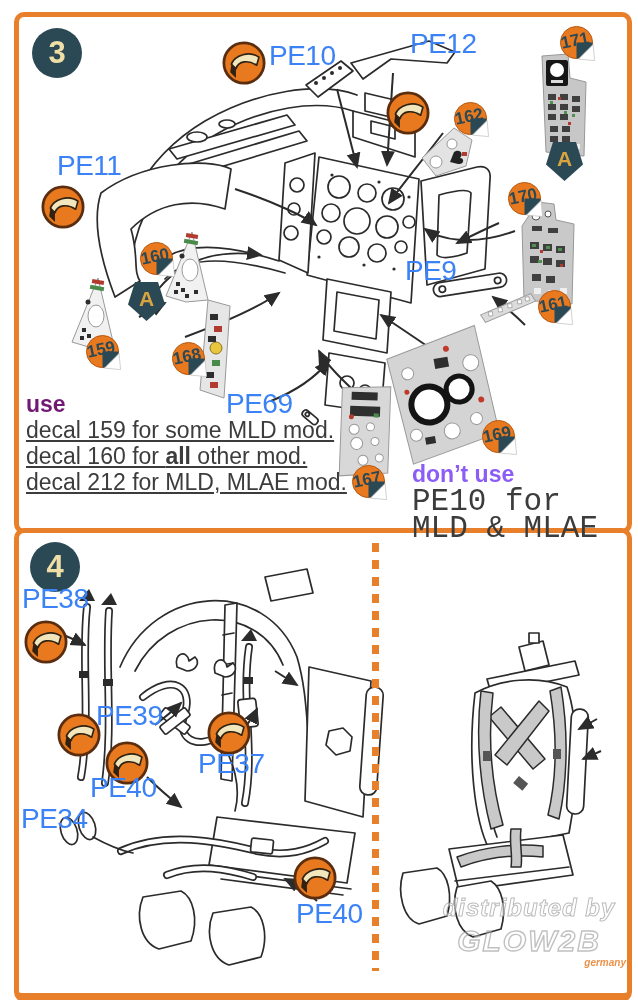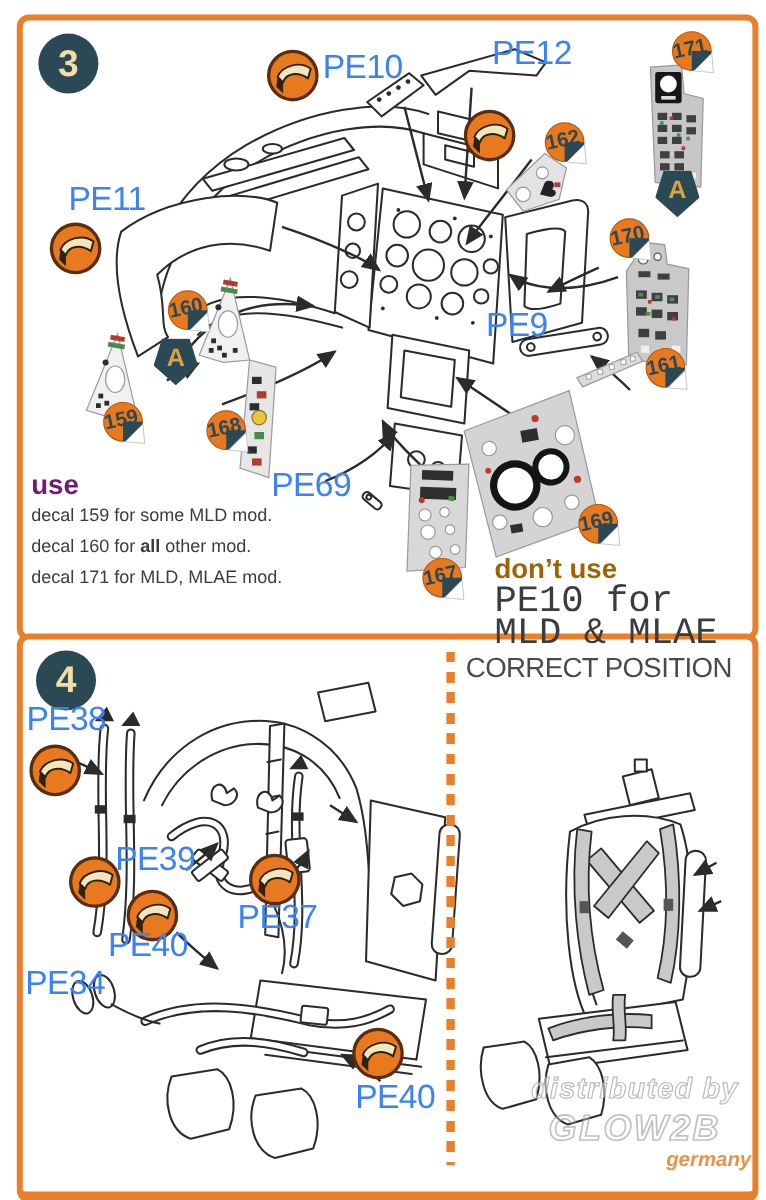--- a/index.html
+++ b/index.html
@@ -19,42 +19,42 @@
   .dbadge .num{position:absolute;left:0;top:0;width:34px;height:34px;display:flex;
       align-items:center;justify-content:center;font-weight:bold;font-size:17px;
       color:#2B4955;transform:rotate(-12deg);}
   .pentagon{position:absolute;width:37px;height:39px;background:#2B4955;
       clip-path:polygon(50% 100%,0% 58%,19% 0%,81% 0%,100% 58%);
       display:flex;align-items:flex-start;justify-content:center;color:#D9A440;
       font-weight:bold;font-size:21px;padding-top:5px;box-sizing:border-box;z-index:4;}
   .thumb{position:absolute;z-index:3;}
   .use-block{position:absolute;left:7px;top:374px;z-index:4;color:#3c3c3c;}
   .ub-title{font-weight:bold;font-size:23px;color:#701a75;line-height:26px;}
-  .ub-line{font-size:15px;line-height:26px;}
+  .ub-line{font-size:23px;line-height:26px;text-decoration:underline;}
   .dontuse-block{position:absolute;left:393px;top:444px;z-index:4;color:#3c3c3c;}
-  .du-title{font-weight:bold;font-size:23px;color:#a16207;line-height:27px;}
+  .du-title{font-weight:bold;font-size:23px;color:#8b5cf6;line-height:27px;}
   .du-line{font-size:31px;line-height:27px;font-family:Liberation Mono, monospace;}
   .divider{position:absolute;left:353px;top:10px;width:7px;height:428px;
       background:repeating-linear-gradient(to bottom,#E87F2A 0 9px,transparent 9px 17px);z-index:2;}
   .cp-title{position:absolute;left:362px;top:8px;width:236px;text-align:center;
       font-size:23px;line-height:30px;color:#4a4a4a;letter-spacing:-0.5px;z-index:4;}
   .artsvg{position:absolute;z-index:1;}
   .ln{stroke:#2b2b2b;fill:none;stroke-width:1.7;stroke-linecap:round;stroke-linejoin:round;}
   .fw{stroke:#2b2b2b;fill:#fff;stroke-width:1.7;stroke-linejoin:round;}
   .arr{stroke:#2b2b2b;stroke-width:2;fill:none;}
   .bo{stroke:#2b2b2b;stroke-width:8;fill:none;stroke-linecap:round;}
   .bi{stroke:#fff;stroke-width:4.6;fill:none;stroke-linecap:round;}
   .gb{fill:#c9c9c9;stroke:#2b2b2b;stroke-width:1.5;stroke-linejoin:round;}
   .watermark{position:absolute;left:424px;top:894px;width:210px;text-align:center;
       font-style:italic;font-weight:bold;z-index:6;pointer-events:none;}
   .wm1{font-size:24px;color:rgba(255,255,255,0.5);-webkit-text-stroke:1px rgba(150,150,150,0.65);
       letter-spacing:1px;}
   .wm2{font-size:30px;line-height:38px;color:rgba(255,255,255,0.3);
       -webkit-text-stroke:1.4px rgba(150,150,150,0.6);letter-spacing:2px;}
-  .wm3{font-size:17px;color:rgba(232,127,42,0.85);text-align:right;padding-right:8px;margin-top:-3px;}
+  .wm3{font-size:10px;color:rgba(232,127,42,0.85);text-align:right;padding-right:8px;margin-top:-3px;}
 </style>
 </head>
 <body>
 
 <div class="page">
 
   <svg width="0" height="0" style="position:absolute" aria-hidden="true">
     <defs>
       <marker id="ah" markerWidth="10" markerHeight="10" refX="7" refY="3.5" orient="auto">
         <path d="M0,0 L8,3.5 L0,7 Z" fill="#2b2b2b"></path>
@@ -387,36 +387,35 @@
       <rect x="30" y="106" width="10" height="7" fill="#2e2e2e"></rect>
       <circle cx="66" cy="22" r="3" fill="#c0392b"></circle>
         <circle cx="92" cy="78" r="3" fill="#c0392b"></circle>
       <circle cx="20" cy="58" r="2.5" fill="#c0392b"></circle>
     </svg>
 
     <div class="use-block">
       <div class="ub-title">use</div>
       <div class="ub-line">decal 159  for some MLD mod.</div>
       <div class="ub-line"><span>decal 160 for </span><b>all</b><span> other mod.</span></div>
-      <div class="ub-line">decal 171 for MLD, MLAE mod.</div>
+      <div class="ub-line">decal 212 for MLD, MLAE mod.</div>
     </div>
     <div class="dontuse-block">
       <div class="du-title">don’t use</div>
       <div class="du-line">PE10  for MLD &amp; MLAE</div>
     </div>
   </div>
 
   <div class="panel" id="panel4">
 
     <div class="step-badge" style="left:11px;top:9px">4</div>
 
     <div class="divider"></div>
 
     <div class="cp-title">
-      <div>CORRECT POSITION</div>
     </div>
 
     <svg class="artsvg" style="left:6px;top:16px" width="360" height="430" viewBox="0 0 360 430">
       <path class="ln" d="M95,118 C130,35 240,28 272,108 C285,152 280,192 290,236" stroke-width="2"></path>
       <path class="ln" d="M110,122 C142,58 232,52 258,116"></path>
       <path class="fw" d="M240,28 L282,20 L288,44 L246,52 Z"></path>
       <path class="fw" d="M200,56 L212,54 L207,232 L196,230 Z"></path>
       <path class="ln" d="M198,86 L209,84 M197,116 L208,114 M197,146 L207,144"></path>
       <path class="fw" d="M284,118 L346,132 L338,268 L280,252 Z"></path>
       <path class="ln" d="M304,182 L318,179 L327,188 L325,202 L311,206 L301,196 Z"></path>

